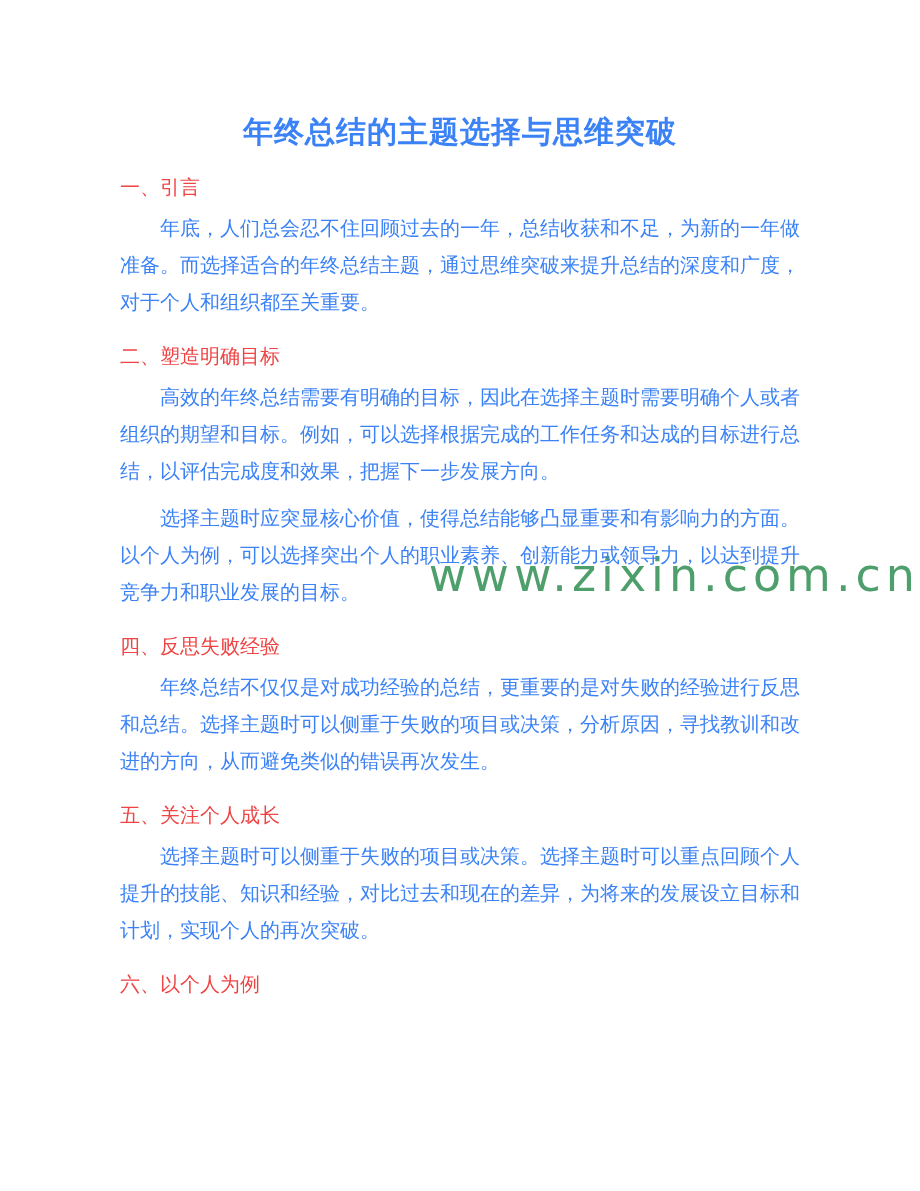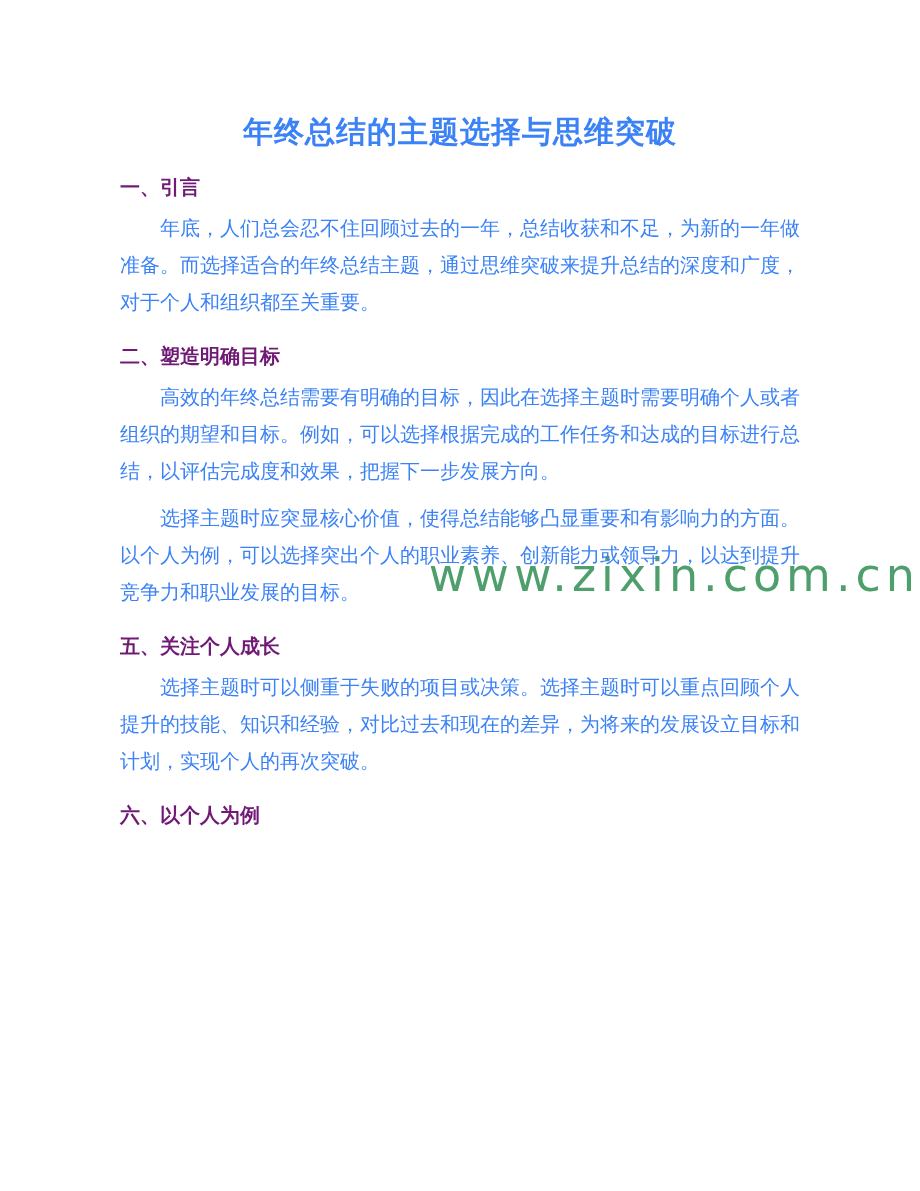--- a/index.html
+++ b/index.html
@@ -41,22 +41,22 @@
     line-height: 40px;
     font-weight: bold;
     text-align: center;
     letter-spacing: 1px;
     color: #3b82f6;
   }
   h2.sec-heading {
     margin: 22px 0 0 0;
     font-size: 20px;
     line-height: 26px;
-    font-weight: bold;
-    color: #701a75;
+    font-weight: normal;
+    color: #ef4444;
   }
   p.sec-para {
     margin: 10px 0 0 0;
     font-size: 20px;
     line-height: 37px;
     text-align: justify;
     text-indent: 2em;
     color: #3b82f6;
   }
 </style>
@@ -78,20 +78,24 @@
 
     <section>
       <h2 class="sec-heading">二、塑造明确目标</h2>
       <p class="sec-para">高效的年终总结需要有明确的目标，因此在选择主题时需要明确个人或者组织的期望和目标。例如，可以选择根据完成的工作任务和达成的目标进行总结，以评估完成度和效果，把握下一步发展方向。</p>
     </section>
 
     <section>
       <p class="sec-para">选择主题时应突显核心价值，使得总结能够凸显重要和有影响力的方面。以个人为例，可以选择突出个人的职业素养、创新能力或领导力，以达到提升竞争力和职业发展的目标。</p>
     </section>
 
+    <section>
+      <h2 class="sec-heading">四、反思失败经验</h2>
+      <p class="sec-para">年终总结不仅仅是对成功经验的总结，更重要的是对失败的经验进行反思和总结。选择主题时可以侧重于失败的项目或决策，分析原因，寻找教训和改进的方向，从而避免类似的错误再次发生。</p>
+    </section>
 
     <section>
       <h2 class="sec-heading">五、关注个人成长</h2>
       <p class="sec-para">选择主题时可以侧重于失败的项目或决策。选择主题时可以重点回顾个人提升的技能、知识和经验，对比过去和现在的差异，为将来的发展设立目标和计划，实现个人的再次突破。</p>
     </section>
 
     <section>
       <h2 class="sec-heading">六、以个人为例</h2>
     </section>
 

